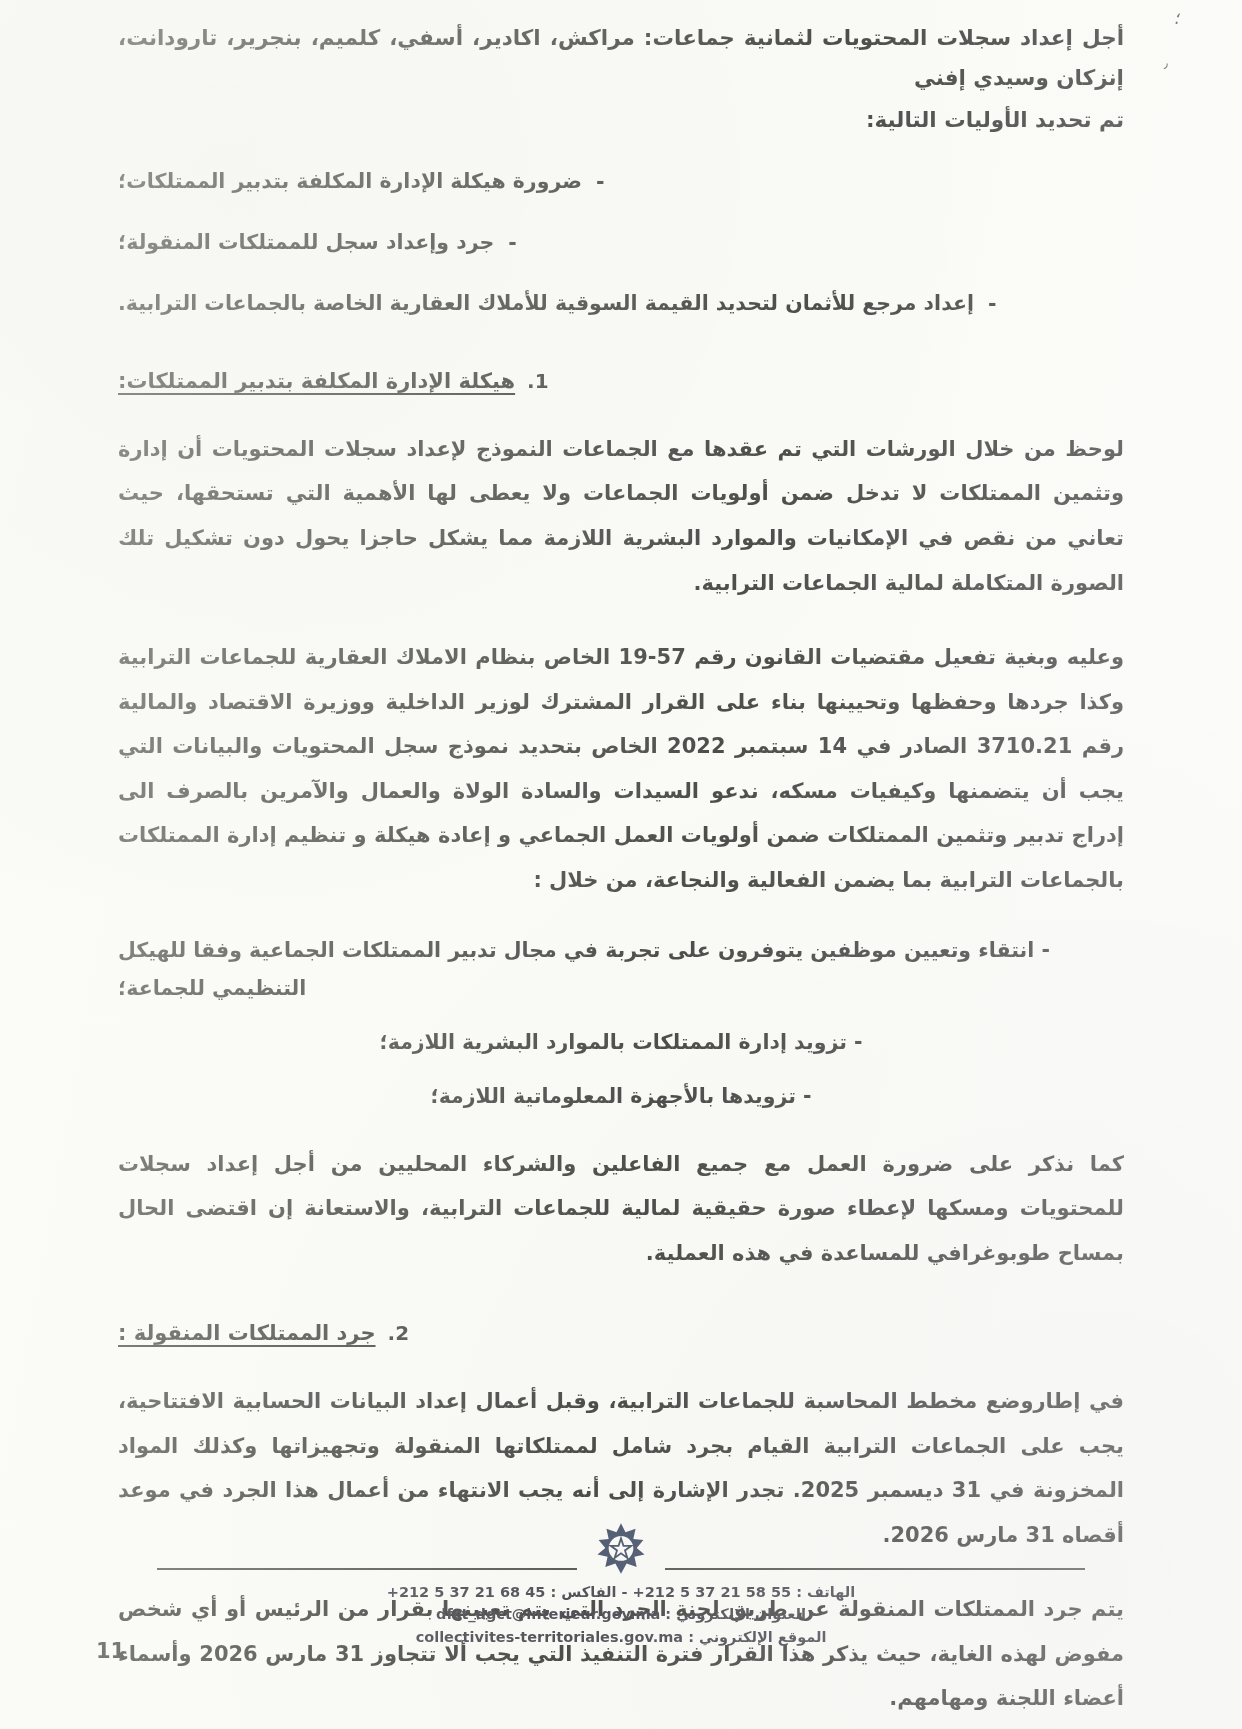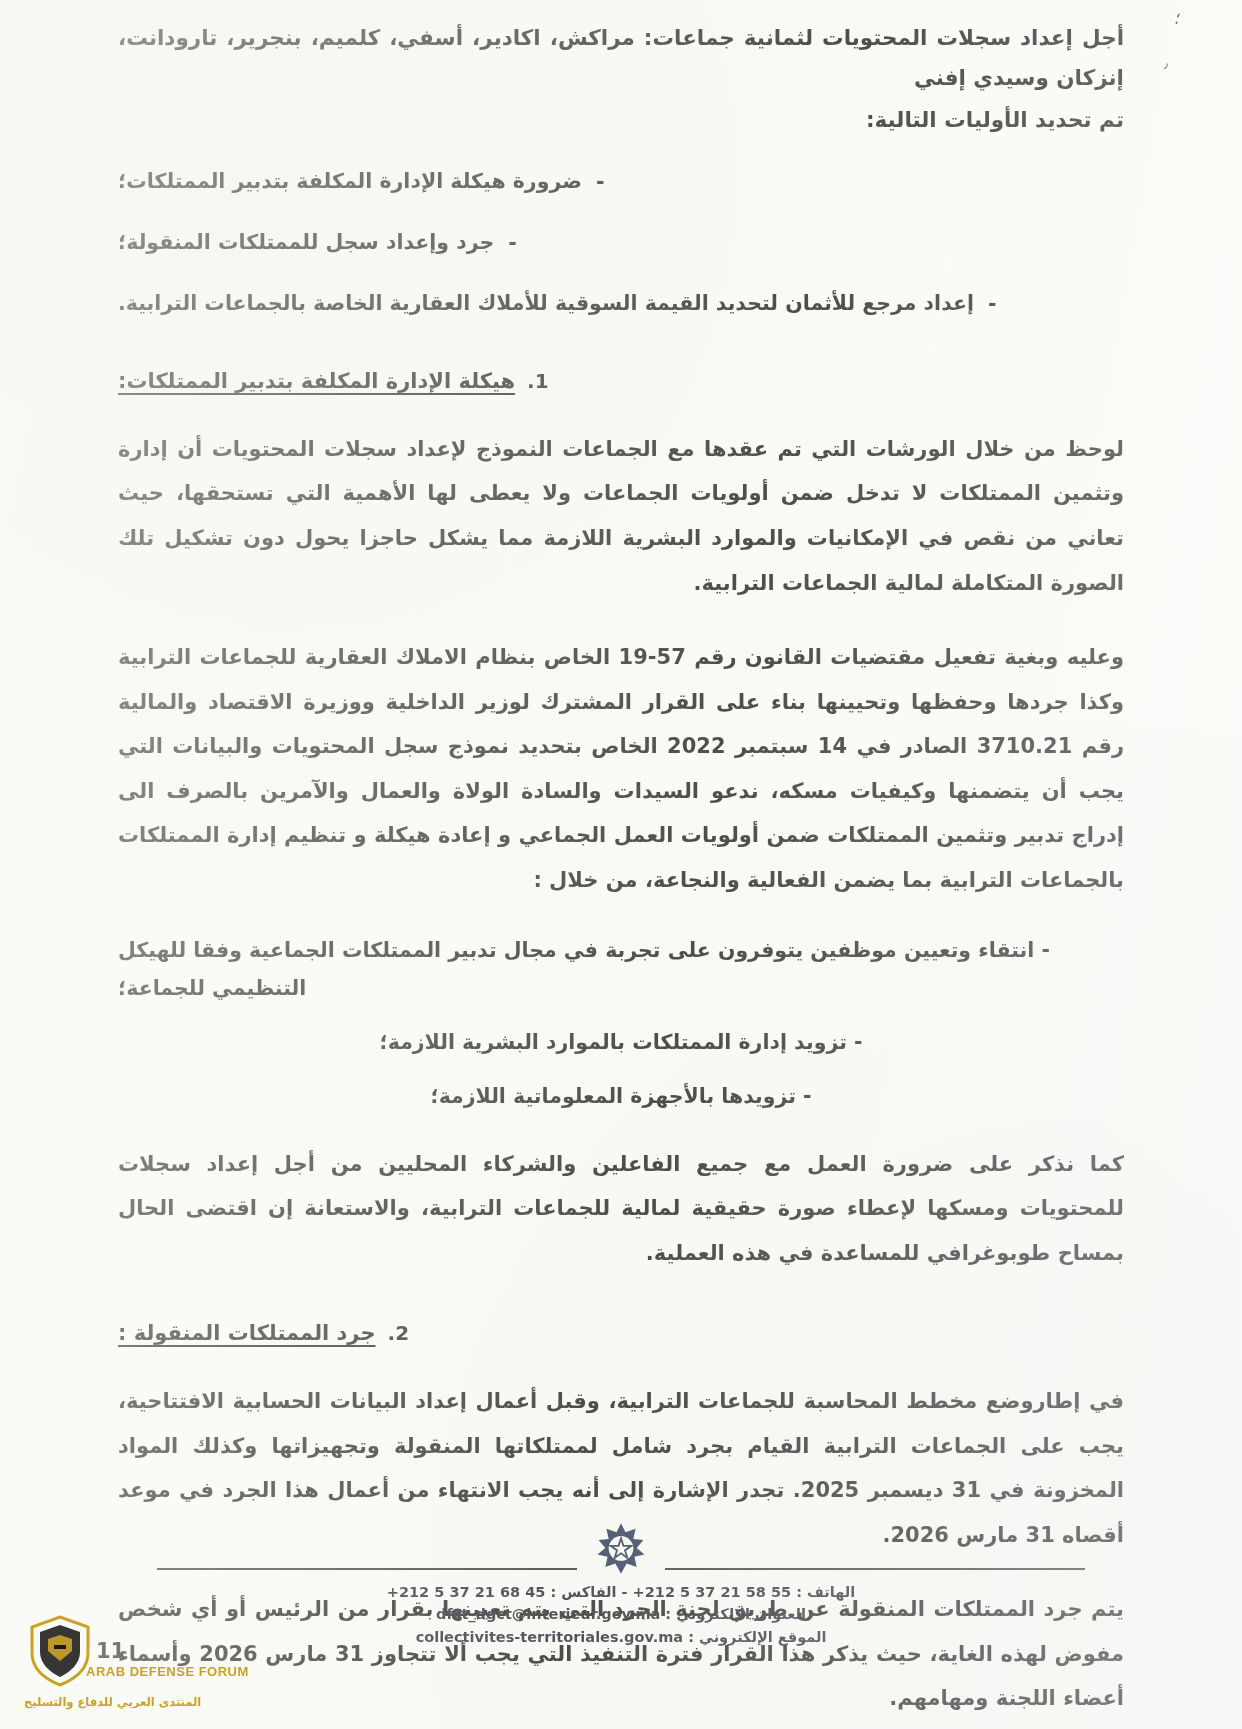--- a/index.html
+++ b/index.html
@@ -300,24 +300,14 @@
 
     <div class="footer-contact">
       <span class="cline">الهاتف : 55 58 21 37 5 212+ - الفاكس : 45 68 21 37 5 212+</span>
       <span class="cline">العنوان الإلكتروني : dfct_dgct@interieur.gov.ma</span>
       <span class="cline">الموقع الإلكتروني : collectivites-territoriales.gov.ma</span>
     </div>
   </div>
 
   <div class="page-number">11</div>
 
-  <div class="watermark">
-    <svg class="wm-mark" viewBox="0 0 64 72">
-      <path d="M32 2 L60 12 L60 38 C60 54 47 64 32 70 C17 64 4 54 4 38 L4 12 Z" fill="none" stroke="#c9a227" stroke-width="3"></path>
-      <path d="M32 10 L52 17 L52 37 C52 49 42 57 32 62 C22 57 12 49 12 37 L12 17 Z" fill="#1a1a1a" opacity="0.88"></path>
-      <path d="M20 24 L32 20 L44 24 L44 36 L32 46 L20 36 Z" fill="#c9a227" opacity="0.9"></path>
-      <path d="M26 30 L38 30 L38 34 L26 34 Z" fill="#1a1a1a"></path>
-    </svg>
-    <div class="wm-text-main">ARAB DEFENSE FORUM</div>
-    <div class="wm-text-ar">المنتدى العربي للدفاع والتسليح</div>
-  </div>
 
 </div>
 
 </body></html>

